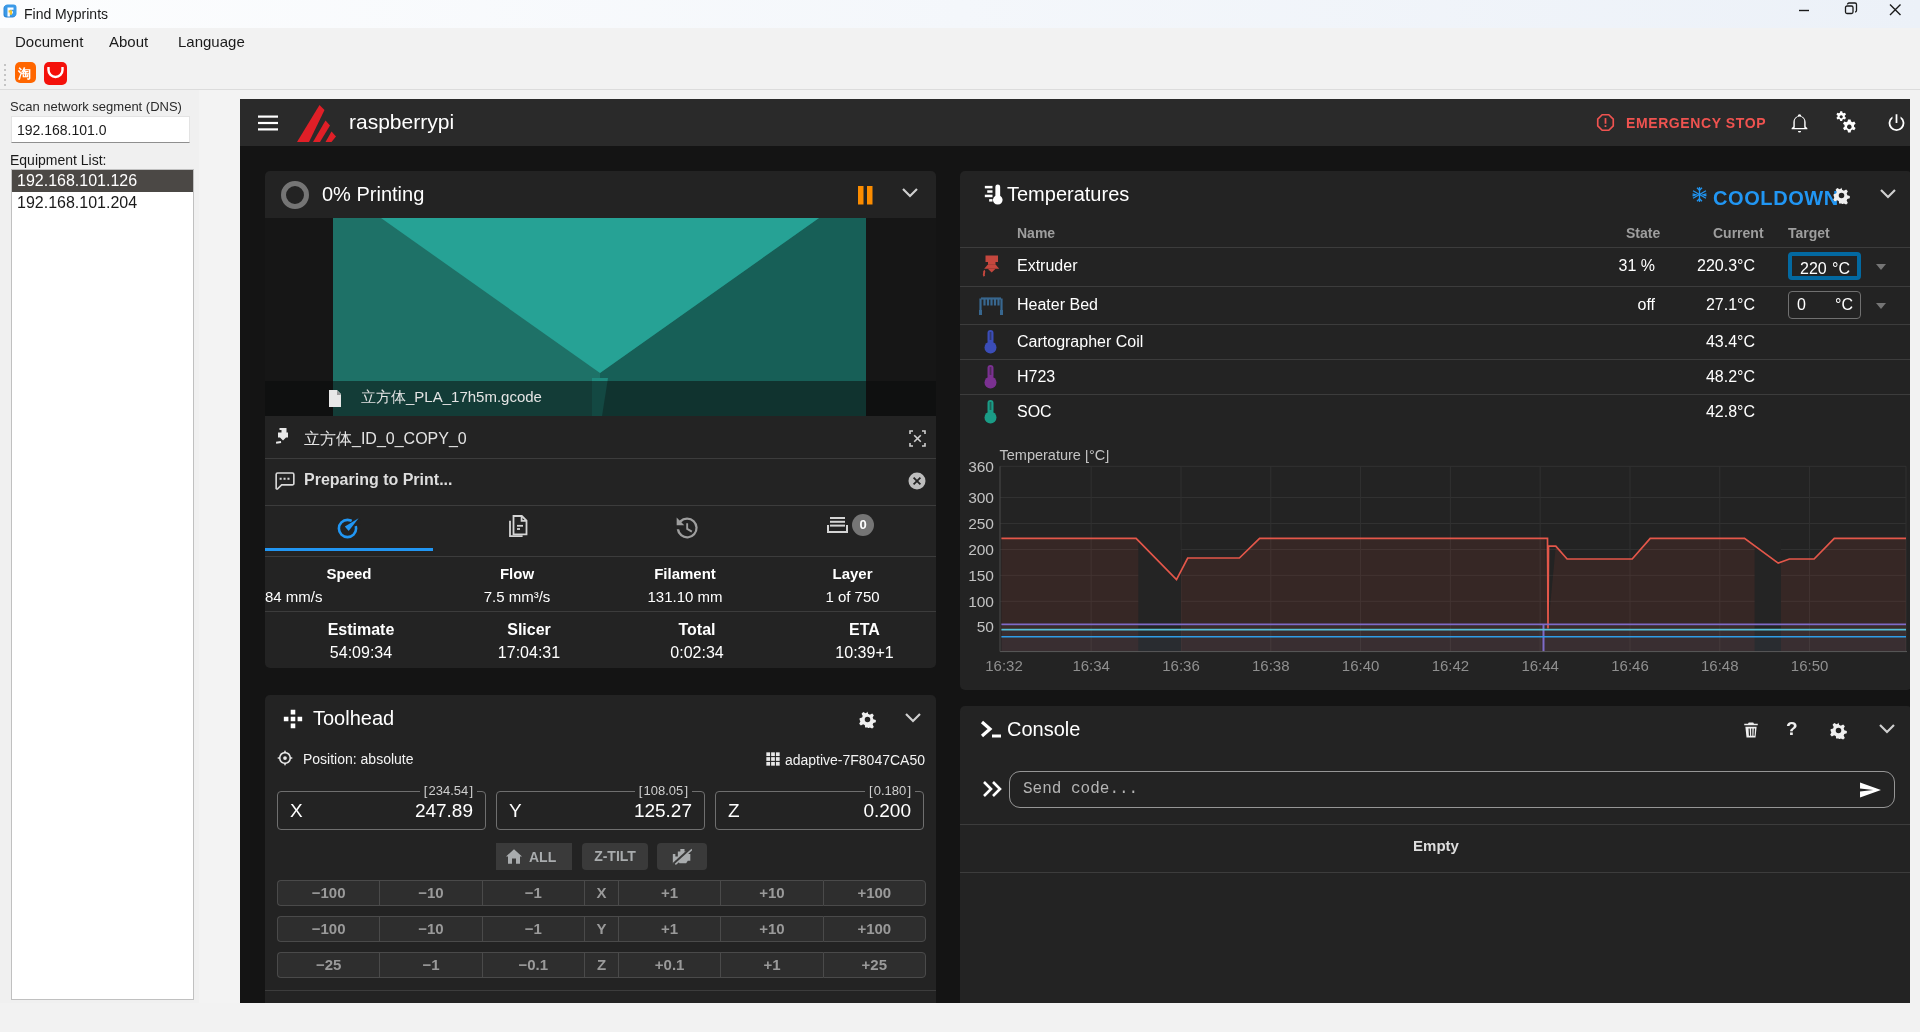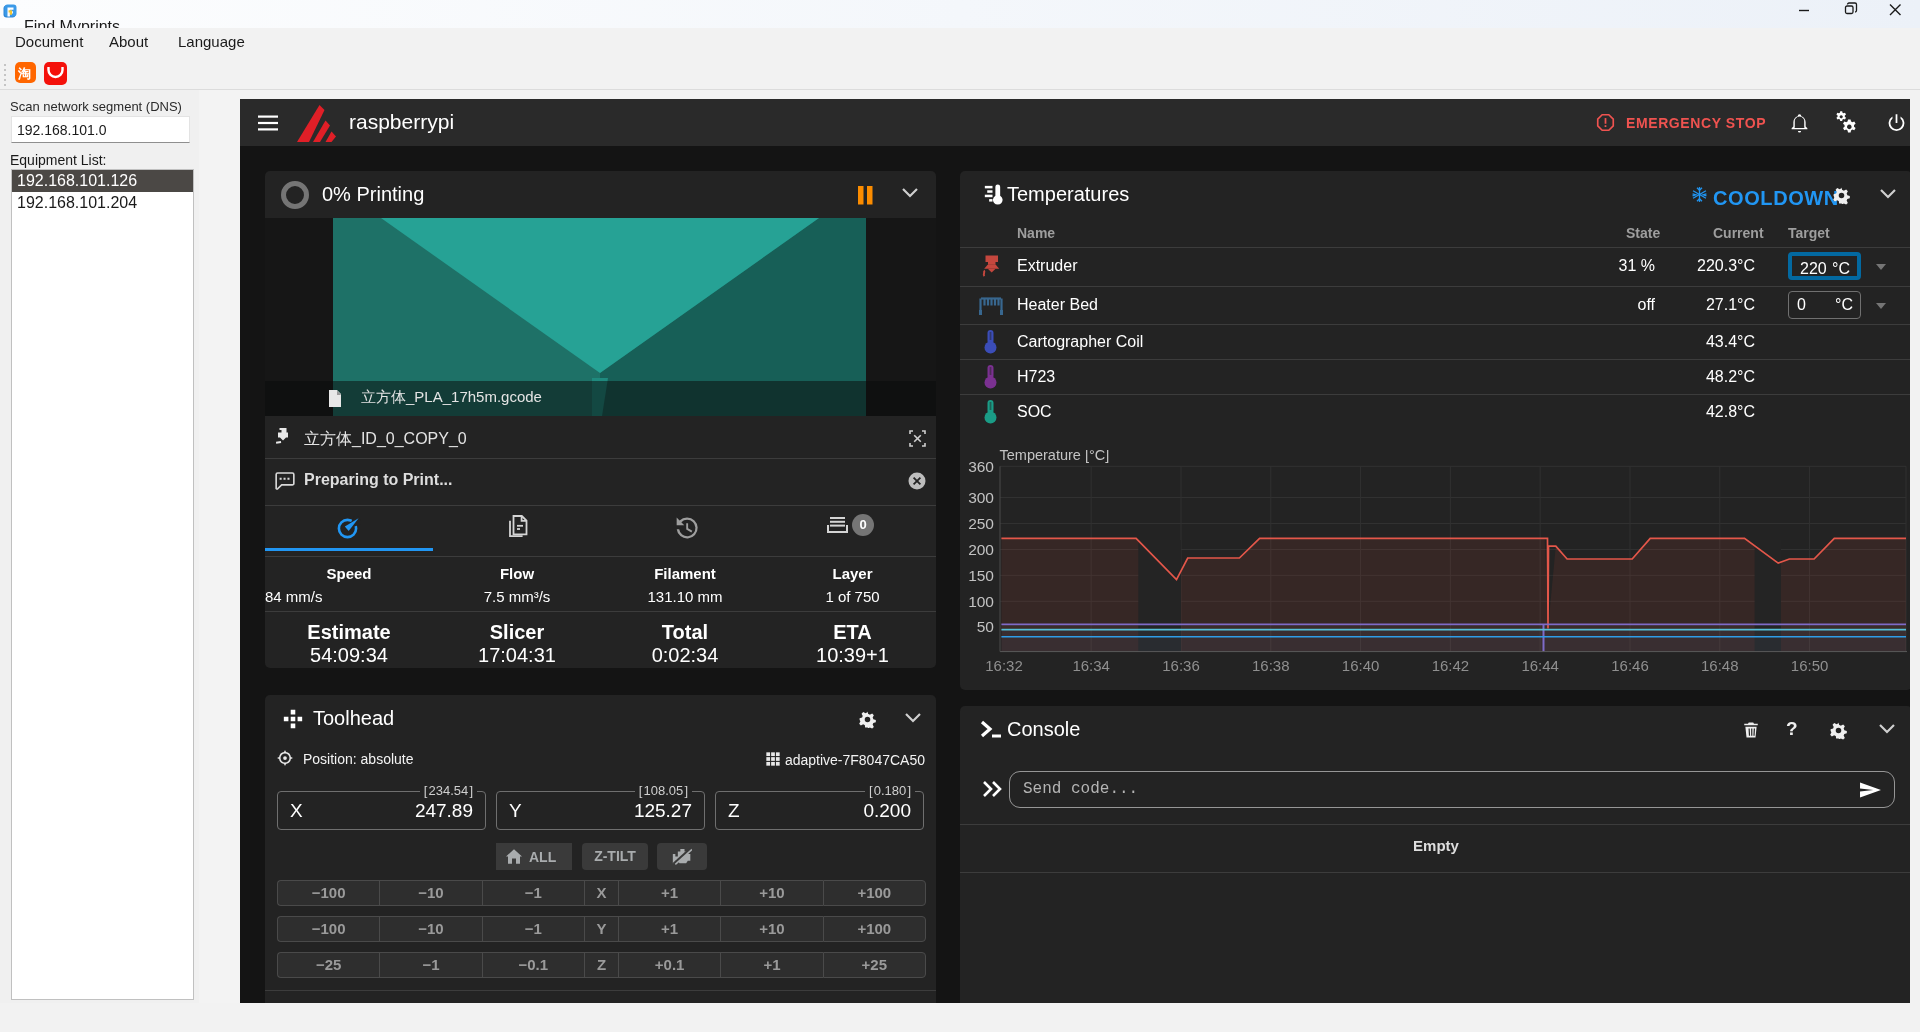--- a/index.html
+++ b/index.html
@@ -35,21 +35,21 @@
 </head>
 <body>
 <div id="root">
   <div class="abs" id="titlebar">
     <svg class="abs" style="left:3px;top:4px;" width="14" height="15" viewBox="0 0 14 15">
       <rect x="0.5" y="1.5" width="12" height="12" rx="3" fill="#2e86d5"></rect>
       <rect x="1.5" y="0.5" width="12" height="12" rx="3" fill="#3b9ae8"></rect>
       <path d="M4.5 3.5 h6 v2.2 h-3.6 v1.6 h3 v2.2 h-3 v3 h-2.4 z" fill="#fff"></path>
       <path d="M5.6 6.2 h3.4 v4.6 h-2.2 v-2.4 h-1.2 z" fill="#f5c631"></path>
     </svg>
-    <span class="abs" style="left:24px;top:18px;font-size:16px;color:#191919;">Find Myprints</span>
+    <span class="abs" style="left:24px;top:6px;font-size:14px;color:#191919;">Find Myprints</span>
     <svg class="abs" style="left:1794px;top:0px;" width="126" height="20" viewBox="0 0 126 20">
       <line x1="5" y1="10.5" x2="15" y2="10.5" stroke="#1a1a1a" stroke-width="1.4"></line>
       <rect x="51.5" y="6" width="7.5" height="7.5" rx="1.5" fill="none" stroke="#1a1a1a" stroke-width="1.3"></rect>
       <path d="M53.5 4.5 a1.5 1.5 0 0 1 1.5 -1.5 h6 a1.5 1.5 0 0 1 1.5 1.5 v6 a1.5 1.5 0 0 1 -1.5 1.5" fill="none" stroke="#1a1a1a" stroke-width="1.3"></path>
       <path d="M96 4.5 L106.5 15 M106.5 4.5 L96 15" stroke="#1a1a1a" stroke-width="1.4"></path>
     </svg>
   </div>
   <div class="abs" id="menubar">
     <span class="menu" style="left:15px;">Document</span>
     <span class="menu" style="left:109px;">About</span>
@@ -224,21 +224,21 @@
         <div class="abs" style="left:0;top:9px;width:168px;text-align:center;font-weight:bold;">Speed</div>
         <div class="abs" style="left:0;top:32px;width:168px;text-align:left;">84 mm/s</div>
         <div class="abs" style="left:168px;top:9px;width:168px;text-align:center;font-weight:bold;">Flow</div>
         <div class="abs" style="left:168px;top:32px;width:168px;text-align:center;">7.5 mm³/s</div>
         <div class="abs" style="left:336px;top:9px;width:168px;text-align:center;font-weight:bold;">Filament</div>
         <div class="abs" style="left:336px;top:32px;width:168px;text-align:center;">131.10 mm</div>
         <div class="abs" style="left:504px;top:9px;width:167px;text-align:center;font-weight:bold;">Layer</div>
         <div class="abs" style="left:504px;top:32px;width:167px;text-align:center;">1 of 750</div>
       </div>
       <div class="divider" style="top:440px;"></div>
-      <div class="abs" style="left:0;top:440px;width:596px;height:57px;font-size:20px;">
+      <div class="abs" style="left:12px;top:440px;width:596px;height:57px;font-size:16px;">
         <div class="abs" style="left:0;top:10px;width:168px;text-align:center;font-weight:bold;">Estimate</div>
         <div class="abs" style="left:0;top:33px;width:168px;text-align:center;">54:09:34</div>
         <div class="abs" style="left:168px;top:10px;width:168px;text-align:center;font-weight:bold;">Slicer</div>
         <div class="abs" style="left:168px;top:33px;width:168px;text-align:center;">17:04:31</div>
         <div class="abs" style="left:336px;top:10px;width:168px;text-align:center;font-weight:bold;">Total</div>
         <div class="abs" style="left:336px;top:33px;width:168px;text-align:center;">0:02:34</div>
         <div class="abs" style="left:504px;top:10px;width:167px;text-align:center;font-weight:bold;">ETA</div>
         <div class="abs" style="left:504px;top:33px;width:167px;text-align:center;">10:39+1</div>
       </div>
     </div>

